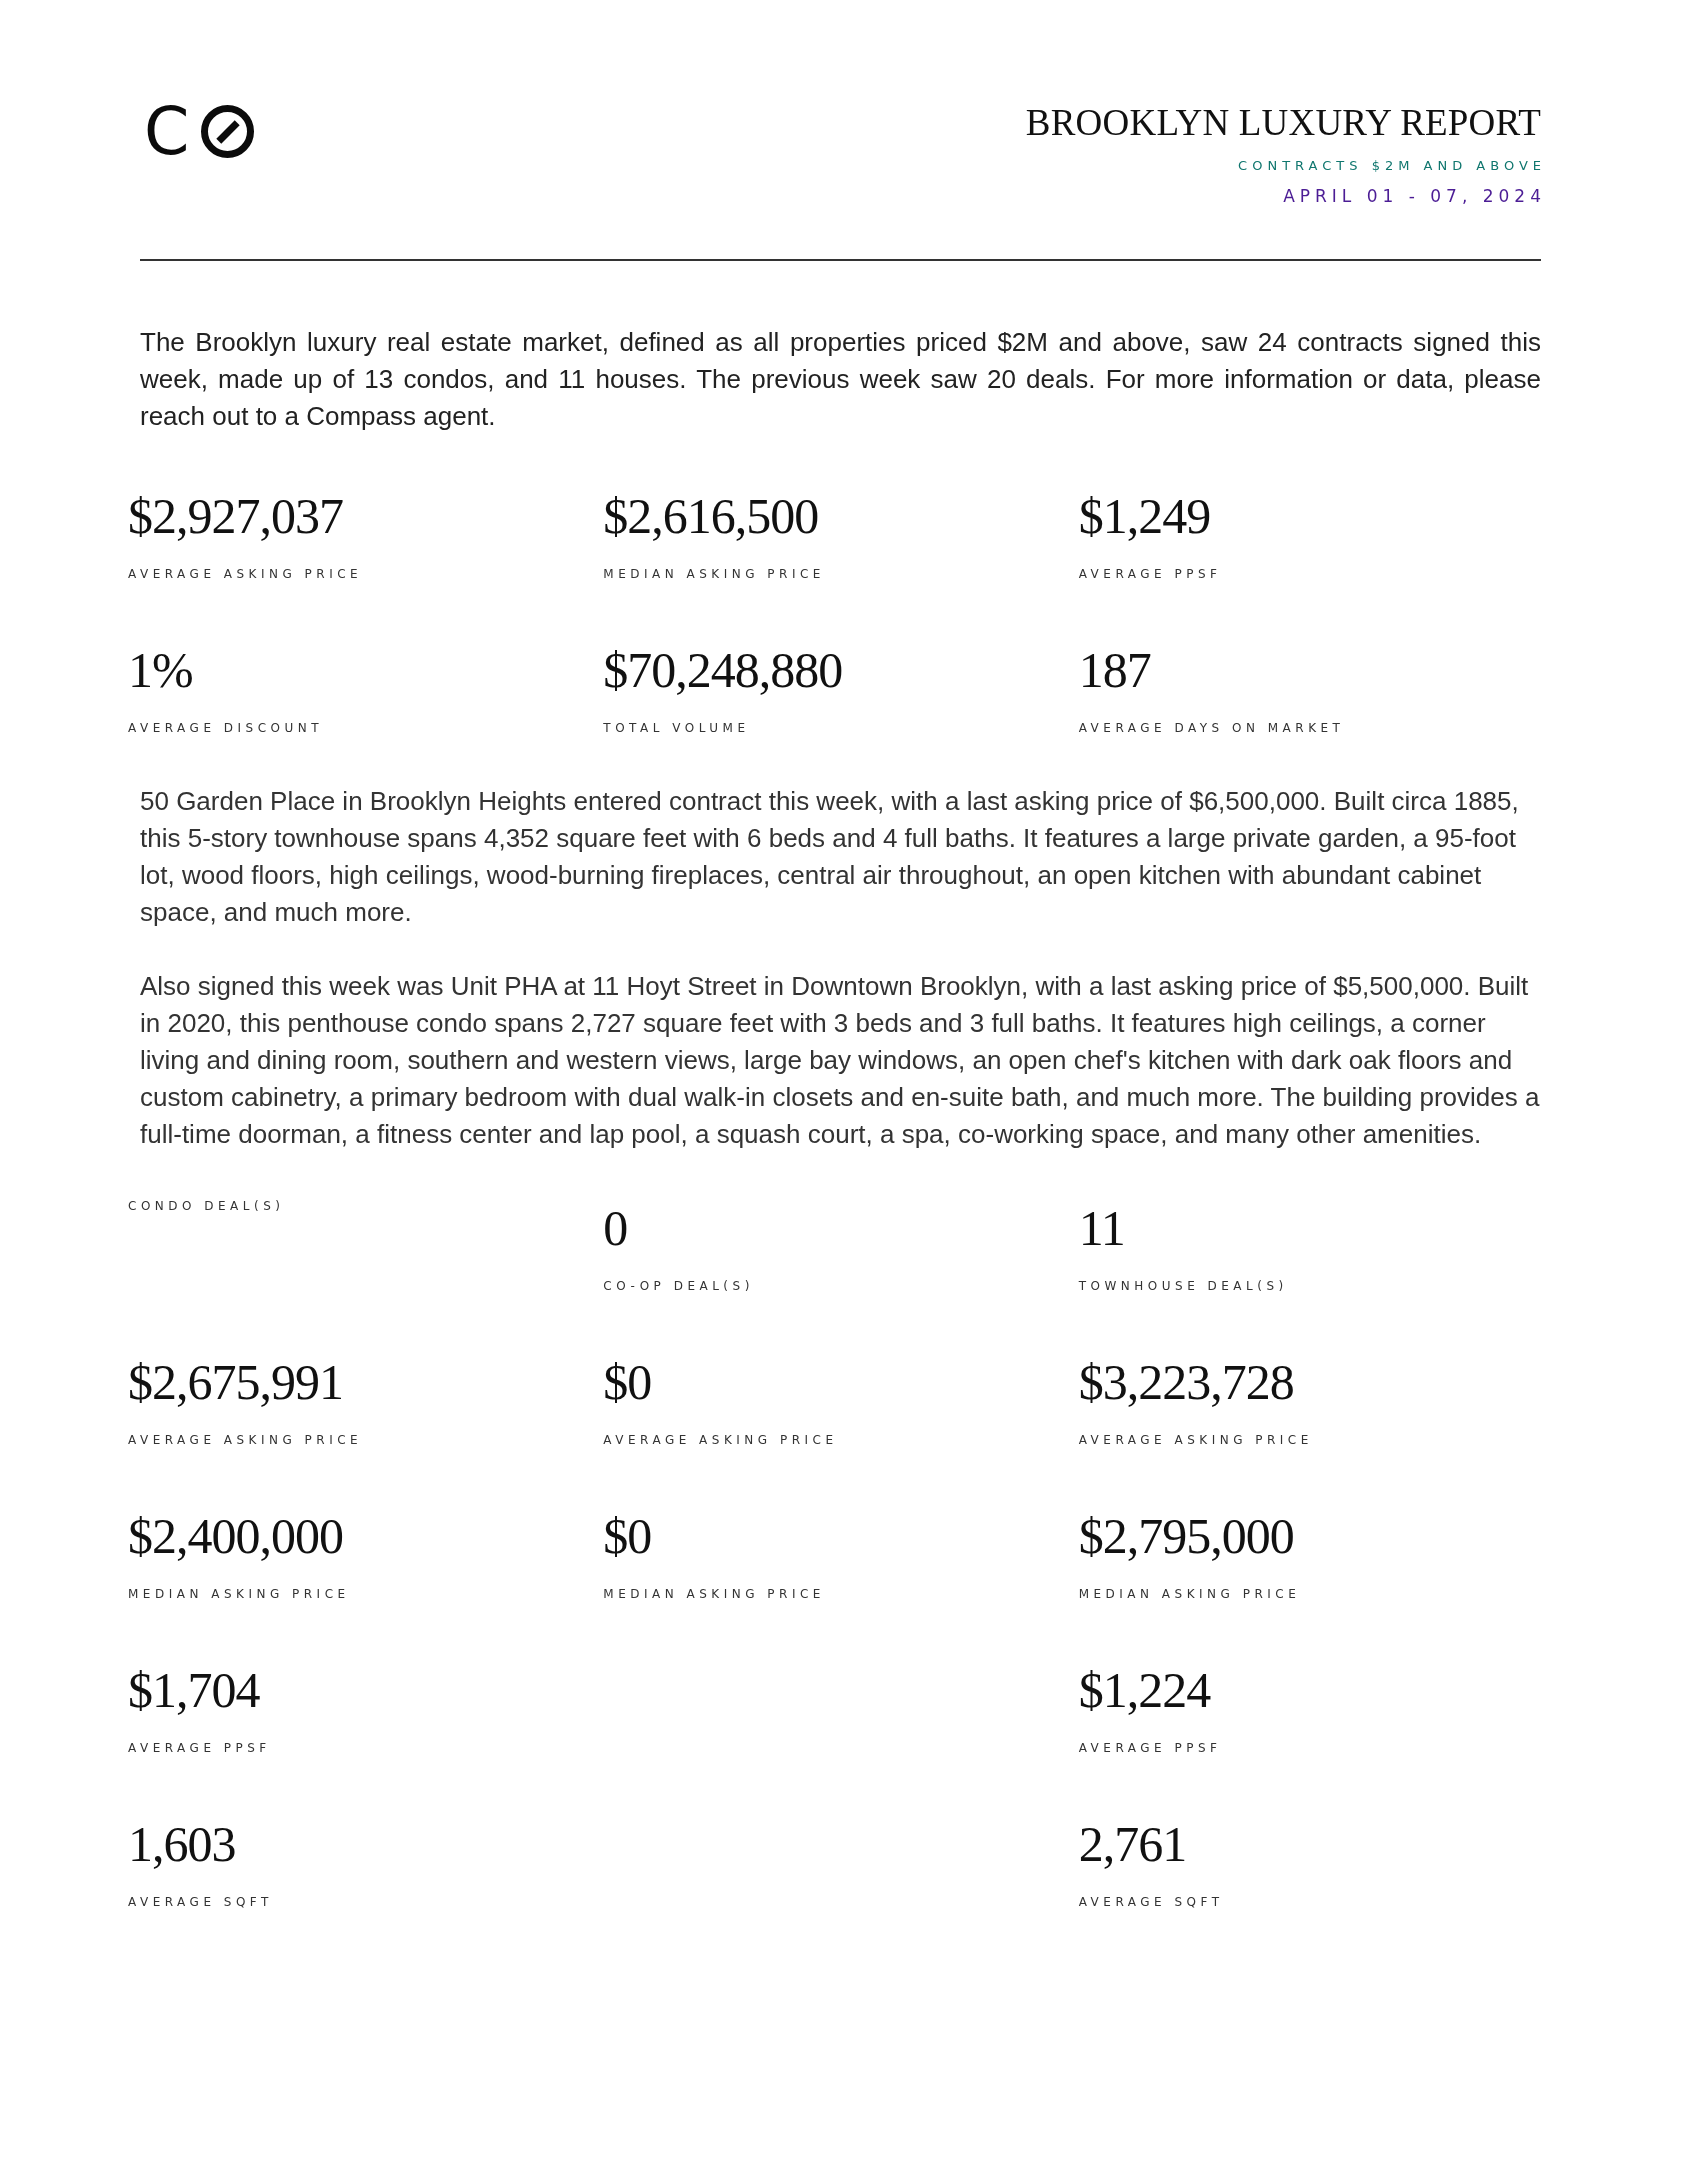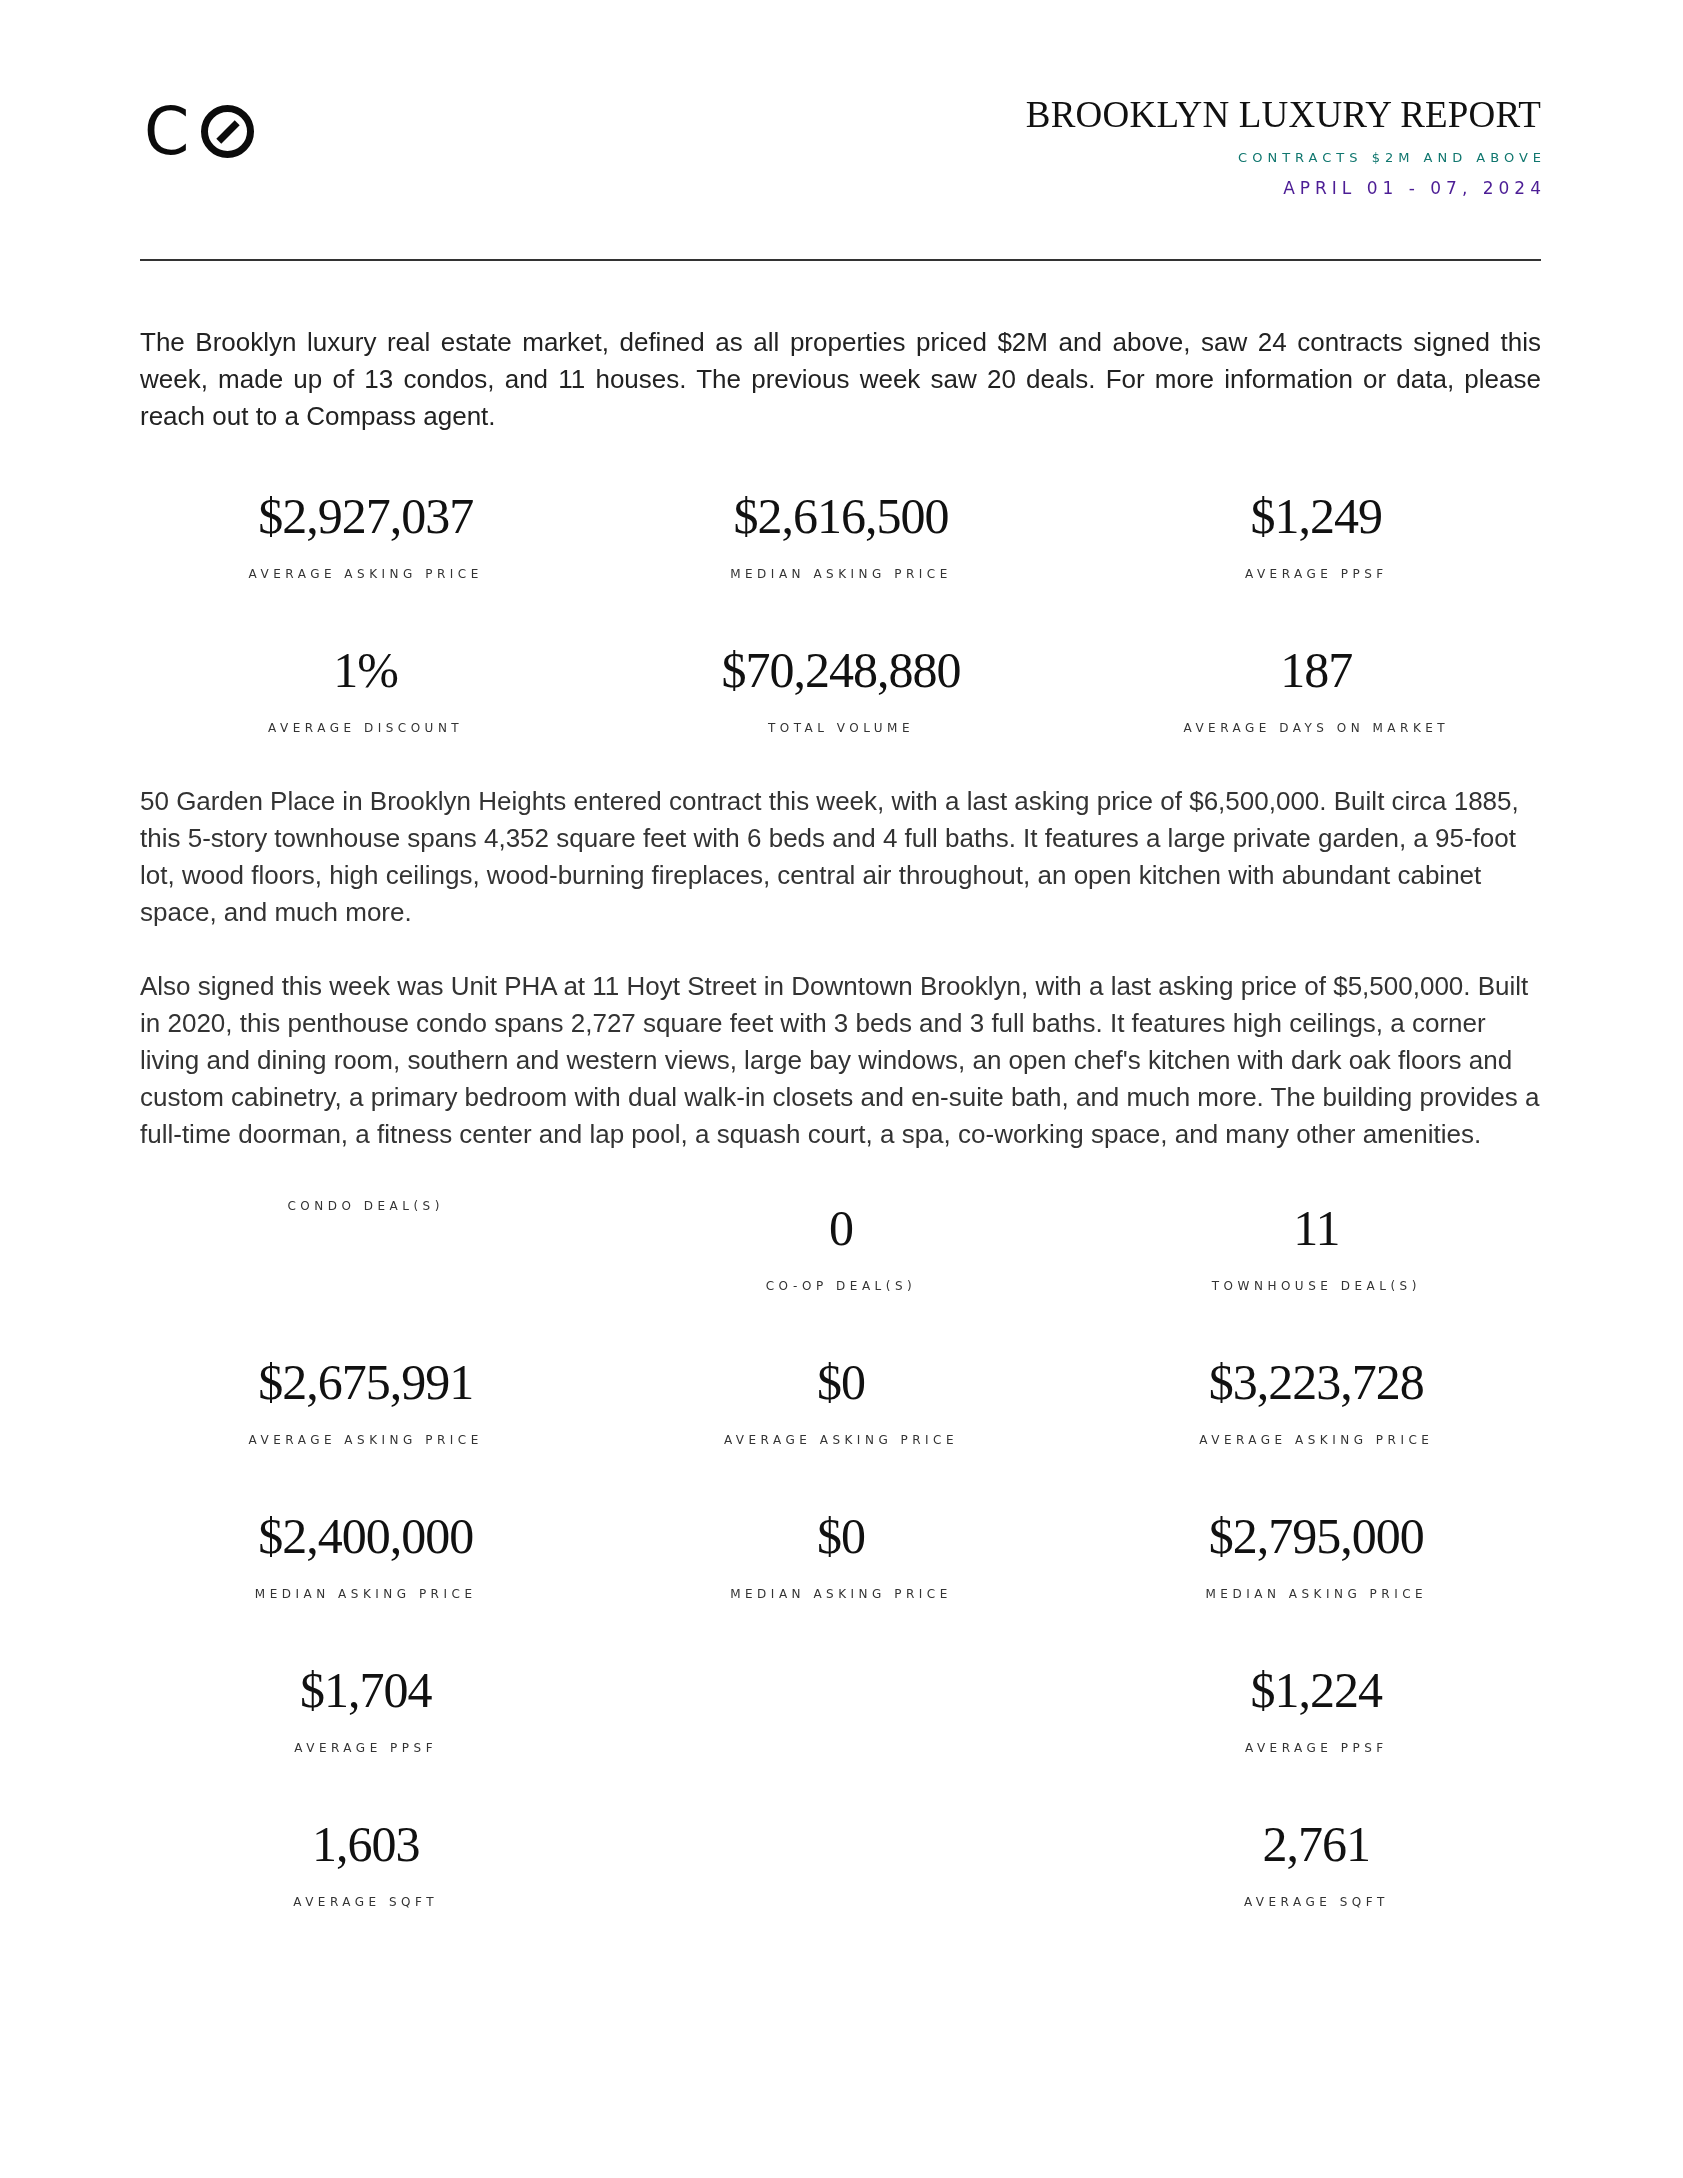--- a/index.html
+++ b/index.html
@@ -5,30 +5,30 @@
     html, body { margin: 0; padding: 0; background: #ffffff; }
     body { width: 1683px; height: 2178px; position: relative; overflow: hidden; color: #111; }
     .page { position: absolute; left: 140px; top: 0; width: 1401px; }
 
     .header { position: relative; height: 263px; }
     .logo { position: absolute; left: 4px; top: 102px; height: 59px; display: flex; align-items: center; }
     .logo-text { font-family: "DejaVu Sans", sans-serif; font-size: 65px; letter-spacing: 10px; font-weight: 400; color: #0b0b0b; display: flex; align-items: center; line-height: 1; }
     .logo-o { display: inline-block; width: 53px; height: 53px; border: 7px solid #0b0b0b; border-radius: 50%; box-sizing: border-box; position: relative; margin: 0 10px 0 2px; }
     .logo-o::after { content: ""; position: absolute; left: 50%; top: 50%; width: 7px; height: 26px; background: #0b0b0b; transform: translate(-50%, -50%) rotate(45deg); }
 
-    .report-title-block { position: absolute; right: 0; top: 96px; text-align: right; }
+    .report-title-block { position: absolute; right: 0; top: 104px; text-align: right; }
     .report-title { font-family: "Liberation Serif", serif; font-size: 37px; letter-spacing: 0.2px; color: #111; line-height: 1; }
     .report-sub { font-family: "DejaVu Sans", sans-serif; font-size: 13px; letter-spacing: 5px; color: #0f766e; margin-top: 18px; line-height: 1; margin-right: -5px; }
     .report-date { font-family: "DejaVu Sans", sans-serif; font-size: 17px; letter-spacing: 5px; color: #4c1d95; margin-top: 16px; line-height: 1; margin-right: -5px; }
     .rule { position: absolute; left: 0; right: 0; top: 259px; height: 2px; background: #333; }
 
     .intro { font-family: "Liberation Sans", sans-serif; font-size: 26px; line-height: 37px; color: #222; text-align: justify; margin-top: 61px; text-align-last: left; }
 
     .stats-grid { display: grid; grid-template-columns: repeat(3, 1fr); column-gap: 0; width: 1426px; margin-left: -12px; }
-    .stat { text-align: center; height: 154px; position: relative; }
+    .stat { text-align: left; height: 154px; position: relative; }
     .stat-value { font-family: "Liberation Serif", serif; font-size: 50px; color: #111; line-height: 1; padding-top: 30px; letter-spacing: -1px; }
     .stat-label { font-family: "DejaVu Sans", sans-serif; font-size: 12px; letter-spacing: 4.5px; color: #333; margin-top: 27px; line-height: 1; }
 
     .stats-top { margin-top: 8px; }
 
     .body-para { font-family: "Liberation Sans", sans-serif; font-size: 26px; line-height: 37px; color: #333; margin: 0; }
     .para1 { margin-top: 14px; }
     .para2 { margin-top: 37px; }
 
     .stats-bottom { margin-top: 20px; }

